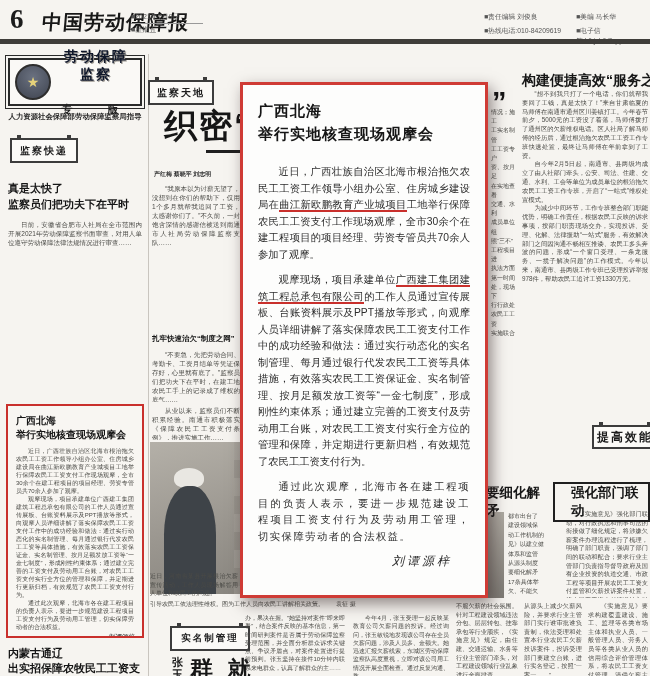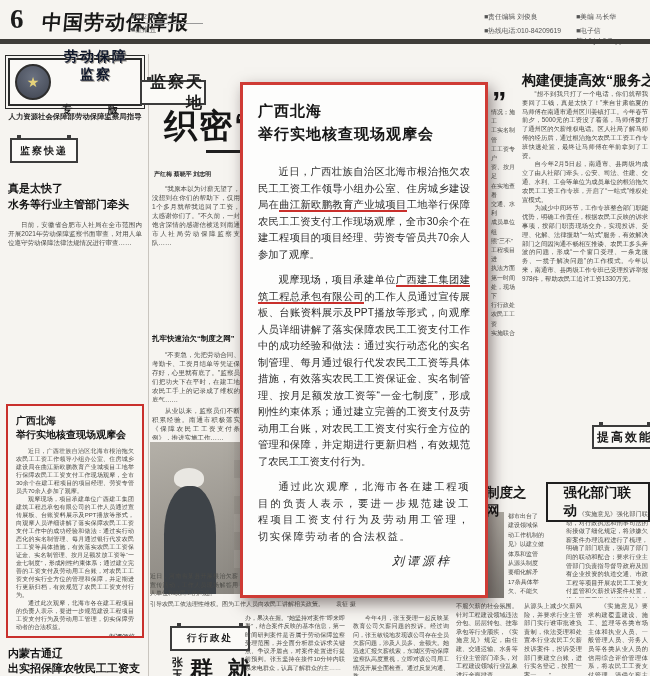--- a/index.html
+++ b/index.html
@@ -57,21 +57,21 @@
       <div style="font-size:14px;font-weight:900;letter-spacing:2px;color:#0f172a;text-shadow:1px 1px 0 #9a968f;">劳动保障监察</div>
       <div style="font-size:11px;font-weight:bold;letter-spacing:12px;margin-top:18px;color:#222;">专　版</div>
     </div>
   </div>
   <div class="abs" style="left:2px;top:112px;width:146px;font-size:7.4px;font-weight:bold;text-align:center;color:#1f1f1f;">人力资源社会保障部劳动保障监察局指导</div>
 
   <div class="slabel" style="left:10px;top:138px;width:64px;height:21px;font-size:10px;">监察快递</div>
 
   <div class="abs headline" style="left:8px;top:180px;width:136px;font-size:11px;line-height:16px;">
     <div>真是太快了</div>
-    <div>水务等行业主管部门牵头</div>
+    <div>监察员们把功夫下在平时</div>
   </div>
   <div class="abs jt bodytxt" style="left:8px;top:220px;width:134px;height:150px;font-size:6.5px;line-height:9px;text-indent:2em;">日前，安徽省合肥市人社局在全市范围内开展2021年劳动保障监察书面审查，对用人单位遵守劳动保障法律法规情况进行审查……</div>
 
   <div class="abs clip" style="left:6px;top:404px;width:138px;height:234px;border:2px solid #c9302c;box-sizing:border-box;padding:8px 8px 4px;background:#f8f6f2;">
     <div class="headline" style="font-size:10px;line-height:14px;">
       <div>广西北海</div>
       <div>举行实地核查现场观摩会</div>
     </div>
     <div class="jt bodytxt ind" style="font-size:6px;line-height:8px;margin-top:5px;">
       <p>近日，广西壮族自治区北海市根治拖欠农民工工资工作领导小组办公室、住房城乡建设局在曲江新欧鹏教育产业城项目工地举行保障农民工工资支付工作现场观摩，全市30余个在建工程项目的项目经理、劳资专管员共70余人参加了观摩。</p>
@@ -79,21 +79,21 @@
       <p>通过此次观摩，北海市各在建工程项目的负责人表示，要进一步规范建设工程项目工资支付行为及劳动用工管理，切实保障劳动者的合法权益。</p>
     </div>
     <div class="byline" style="text-align:right;font-size:6.5px;margin-top:2px;">刘谭源梓</div>
   </div>
 
   <div class="abs headline" style="left:8px;top:646px;width:138px;font-size:11px;line-height:15px;">
     <div>内蒙古通辽</div>
     <div>出实招保障农牧民工工资支付</div>
   </div>
 
-  <div class="slabel" style="left:140px;top:80px;width:62px;height:21px;font-size:16px;text-align:right;">监察天地</div>
+  <div class="slabel" style="left:148px;top:80px;width:62px;height:21px;font-size:10px;">监察天地</div>
 
   <div class="abs headline" style="left:164px;top:104px;font-size:33px;letter-spacing:2px;">织密“</div>
   <div class="abs headline" style="left:492px;top:86px;font-size:29px;">”</div>
   <div class="abs" style="left:206px;top:150px;width:38px;height:3px;background:#1f1f1f;"></div>
 
   <div class="abs" style="left:154px;top:170px;width:88px;font-size:6px;font-weight:bold;color:#333;">产红梅 蔡晓平 刘志明</div>
 
   <div class="abs jt bodytxt clip" style="left:152px;top:184px;width:88px;height:146px;font-size:6.5px;line-height:9px;text-indent:2em;">“我原本以为讨薪无望了，没想到在你们的帮助下，仅用1个多月就帮我追回了工资，太感谢你们了。”不久前，一封饱含深情的感谢信被送到南通市人社局劳动保障监察支队……</div>
   <div class="abs headline clip" style="left:152px;top:334px;width:88px;height:11px;font-size:7.5px;white-space:nowrap;">扎牢快速治欠“制度之网”</div>
   <div class="abs jt bodytxt clip" style="left:152px;top:350px;width:88px;height:52px;font-size:6.5px;line-height:9px;text-indent:2em;">“不要急，先把劳动合同、考勤卡、工资月结单等凭证保存好，心里就有底了。”监察员们把功夫下在平时，在建工地农民工手上的记录成了维权的底气……</div>
@@ -126,41 +126,41 @@
   <div class="abs headline" style="left:522px;top:72px;width:126px;font-size:14px;text-align:left;white-space:nowrap;">构建便捷高效“服务之网”</div>
   <div class="abs jt bodytxt ind clip" style="left:522px;top:90px;width:126px;height:332px;font-size:6.3px;line-height:8.8px;">
     <p>“想不到我只打了一个电话，你们就帮我要回了工钱，真是太快了！”来自甘肃临夏的马师傅在南通市通州区川姜镇打工。今年春节前夕，5000元的工资没了着落，马师傅拨打了通州区的欠薪维权电话。区人社局了解马师傅的经历后，通过根治拖欠农民工工资工作专班快速处置，最终让马师傅在年前拿到了工资。</p>
     <p>自今年2月5日起，南通市、县两级均成立了由人社部门牵头，公安、司法、住建、交通、水利、工会等单位为成员单位的根治拖欠农民工工资工作专班，开启了“一站式”维权处置模式。</p>
     <p>为减少中间环节，工作专班整合部门职能优势，明确工作责任，根据农民工反映的诉求事项，按部门职责现场交办，实现投诉、受理、化解、法律援助“一站式”服务，有效解决部门之间因沟通不畅相互推诿、农民工多头奔波的问题，形成“一个窗口受理、一条龙服务、一揽子解决问题”的工作模式。今年以来，南通市、县两级工作专班已受理投诉举报978件，帮助农民工追讨工资1330万元。</p>
   </div>
 
   <div class="slabel" style="left:584px;top:425px;width:62px;height:20px;font-size:12px;margin-left:8px;">提高效能</div>
 
   <div class="abs" style="left:486px;top:482px;display:flex;align-items:center;gap:6px;z-index:1;">
-    <span class="headline" style="font-size:13.5px;">制度之网</span>
+    <span class="headline" style="font-size:13.5px;">要细化解矛</span>
     <span class="headline hbox" style="font-size:13.5px;padding-left:16px;">强化部门联动</span>
   </div>
 
   <div class="abs ph" style="left:456px;top:512px;width:48px;height:86px;"></div>
   <div class="abs pre bodytxt clip" style="left:508px;top:512px;width:54px;height:88px;font-size:6px;line-height:9.4px;">都市出台了
 建设领域保
 动工作机制的
 见》以建立健
 体系和监管
 从源头制度
 要细化解矛
 17条具体举
 欠、不能欠</div>
   <div class="abs jt bodytxt clip" style="left:566px;top:510px;width:82px;height:88px;font-size:6.2px;line-height:8.6px;text-indent:2em;">《实施意见》强化部门联动，对行政执法和刑事司法的衔接做了细化规定，将涉嫌欠薪案件办理流程进行了梳理，明确了部门职责，强调了部门间的联动和配合；要求行业主管部门负责指导督导政府及国有企业投资的轨道交通、市政工程等项目开展农民工工资支付监管和欠薪投诉案件处置，将农民工工资支付情况纳入对企业主要负责人的经营业绩考核，严格落实欠薪惩戒。</div>
 
   <div class="abs jt bodytxt clip" style="left:456px;top:602px;width:62px;height:74px;font-size:6.2px;line-height:8.6px;">不服欠薪的社会氛围。针对工程建设领域违法分包、层层转包、挂靠承包等行业顽疾，《实施意见》规定，由住建、交通运输、水务等行业主管部门牵头，对工程建设领域行业乱象进行全面排查……</div>
   <div class="abs jt bodytxt clip" style="left:524px;top:602px;width:58px;height:74px;font-size:6.2px;line-height:8.6px;">从源头上减少欠薪风险，并要求行业主管部门实行谁审批谁负责制，依法受理和处置本行业农民工欠薪投诉案件，投诉受理部门要建立台账，进行实名登记，按照“一案一……”</div>
   <div class="abs jt bodytxt clip" style="left:588px;top:602px;width:60px;height:74px;font-size:6.2px;line-height:8.6px;text-indent:2em;">《实施意见》要求构建覆盖建设、施工、监理等各类市场主体和执业人员、一般管理人员、劳务人员等各类从业人员的信用综合评价管理体系，将农民工工资支付管理、清偿欠薪主体责任落实、欠薪投诉案件协调处置等作为重要评价内容，与招投标、行业准入、工程担保……</div>
 
-  <div class="slabel" style="left:170px;top:626px;width:76px;height:21px;font-size:9.5px;">行行政处</div>
+  <div class="slabel" style="left:170px;top:626px;width:76px;height:21px;font-size:9.5px;">实名制管理</div>
   <div class="abs headline" style="left:172px;top:656px;width:13px;font-size:11px;line-height:12px;word-break:break-all;">张玉</div>
   <div class="abs headline" style="left:190px;top:654px;font-size:23px;letter-spacing:4px;white-space:nowrap;">群 就</div>
   <div class="abs jt bodytxt clip" style="left:245px;top:614px;width:100px;height:62px;font-size:6px;line-height:8.3px;">办，果决在握。”她坚持对案件“即来即看”，结合案件反映的基本信息，第一时间研判案件是否属于劳动保障监察受理范围，并全面分析群众诉求关键点、争议矛盾点，对案件处置进行提前预判。张玉坚持在接件10分钟内联系来电群众，认真了解群众的主……</div>
   <div class="abs jt bodytxt clip" style="left:353px;top:614px;width:96px;height:62px;font-size:6px;line-height:8.3px;text-indent:2em;">今年4月，张玉受理一起反映某教育公司欠薪问题的投诉。经过询问，张玉敏锐地发现该公司存在全员欠薪问题，涉及人员多、金额大。她迅速汇报欠薪线索，东城区劳动保障监察队高度重视，立即对该公司用工情况开展全面检查。通过反复沟通、教……</div>
 
   <div class="abs popup" style="left:240px;top:82px;width:248px;height:516px;box-sizing:border-box;padding:14px 15px;">
     <div class="headline" style="font-size:15px;line-height:23px;letter-spacing:1px;">
       <div>广西北海</div>
       <div>举行实地核查现场观摩会</div>
     </div>

